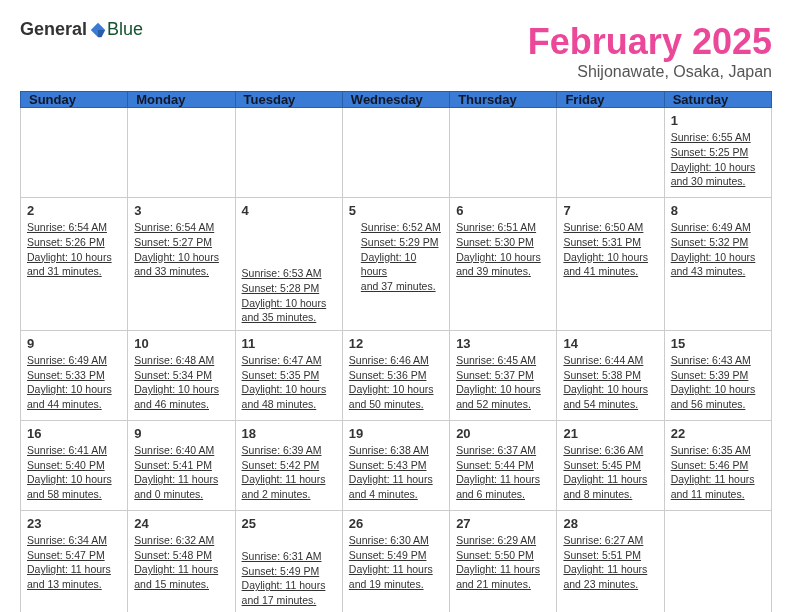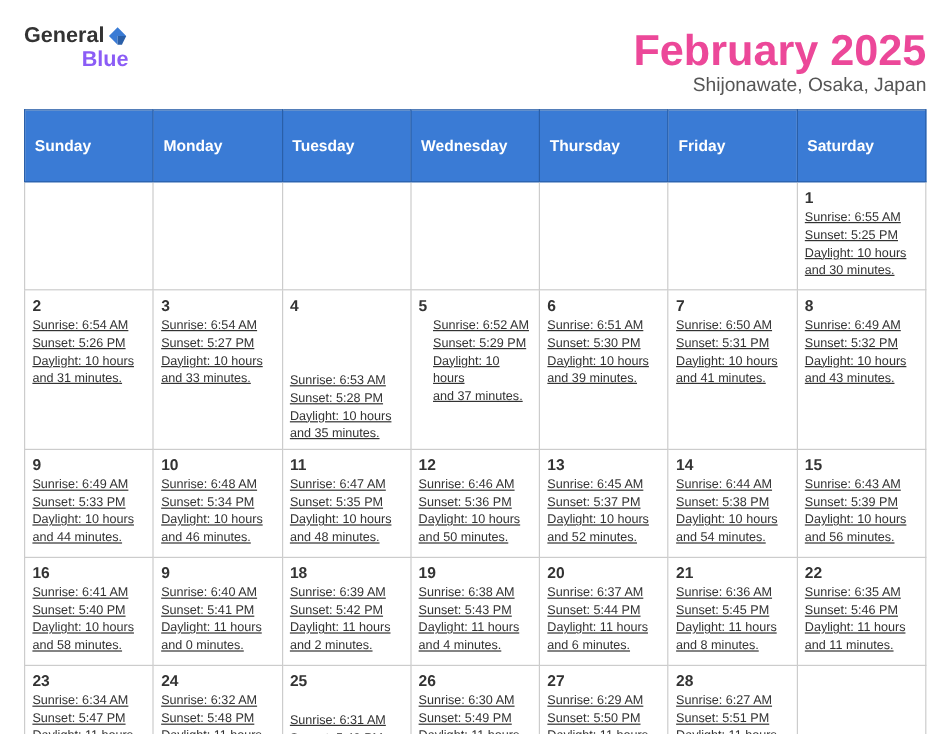--- a/index.html
+++ b/index.html
@@ -11,33 +11,33 @@
       padding: 20px;
     }
     .header-section {
       display: flex;
       justify-content: space-between;
       align-items: flex-start;
       margin-bottom: 10px;
     }
     .logo {
       display: flex;
-      flex-direction: column;
-      align-items: flex-end;
+      flex-direction: row;
+      align-items: center;
     }
     .logo-general {
       font-size: 18px;
       font-weight: bold;
       color: #333;
       line-height: 1.1;
     }
     .logo-blue {
       font-size: 18px;
-      font-weight: bold;
-      color: #8b5cf6;
+      font-weight: normal;
+      color: #14532d;
       line-height: 1.1;
     }
     .logo-icon {
       display: inline-block;
       width: 18px;
       height: 18px;
       margin-left: 2px;
       vertical-align: middle;
     }
     .title-section {
@@ -53,23 +53,23 @@
       font-size: 16px;
       color: #555;
     }
     .calendar {
       width: 100%;
       border-collapse: collapse;
       border: 1px solid #ccc;
     }
     .calendar th {
       background: #3a7bd5;
-      color: #ffffff;
+      color: #0f172a;
       text-align: left;
-      padding: 22px 8px;
+      padding: 0 8px;
       font-size: 13px;
       font-weight: bold;
       border: 1px solid #2a5fa8;
     }
     .calendar td {
       width: calc(100% / 7);
       vertical-align: top;
       padding: 5px 6px;
       border: 1px solid #ccc;
       height: 90px;

